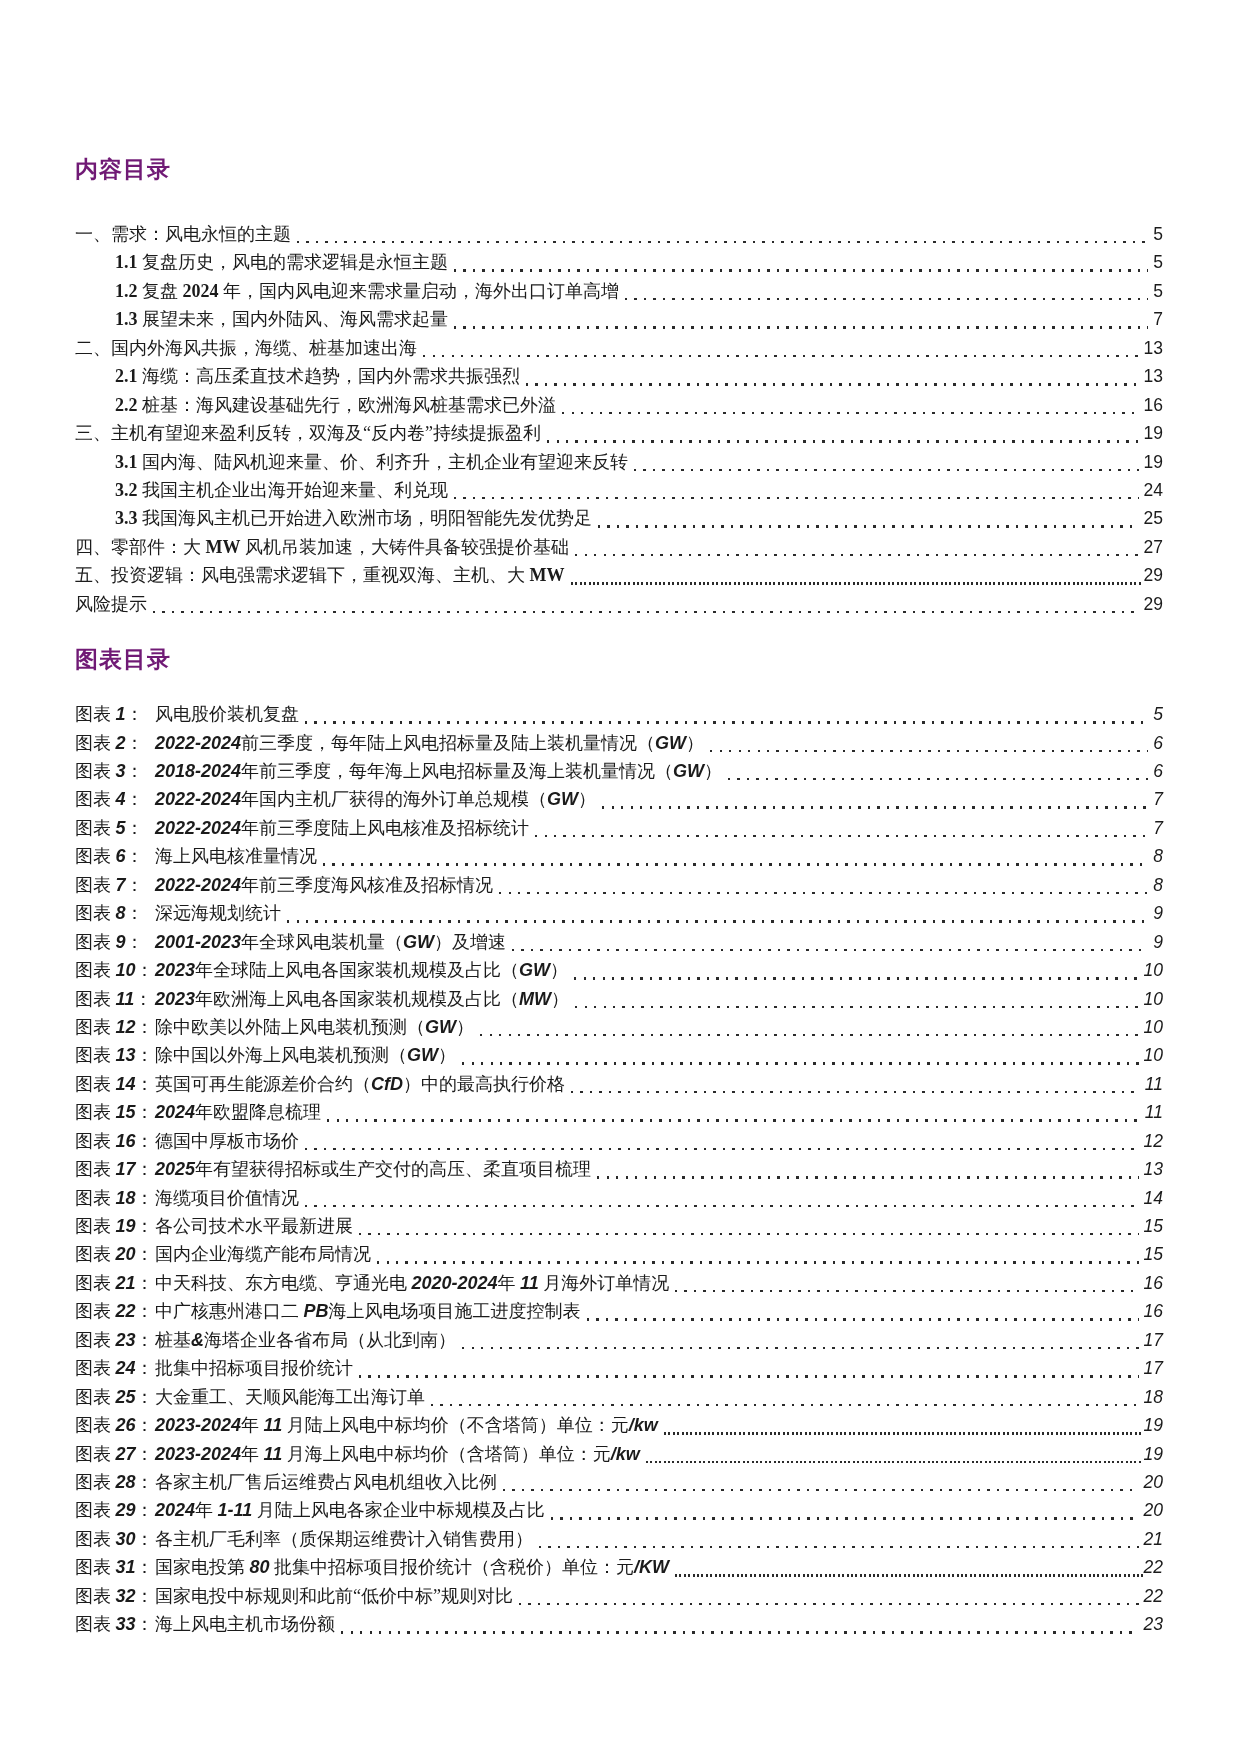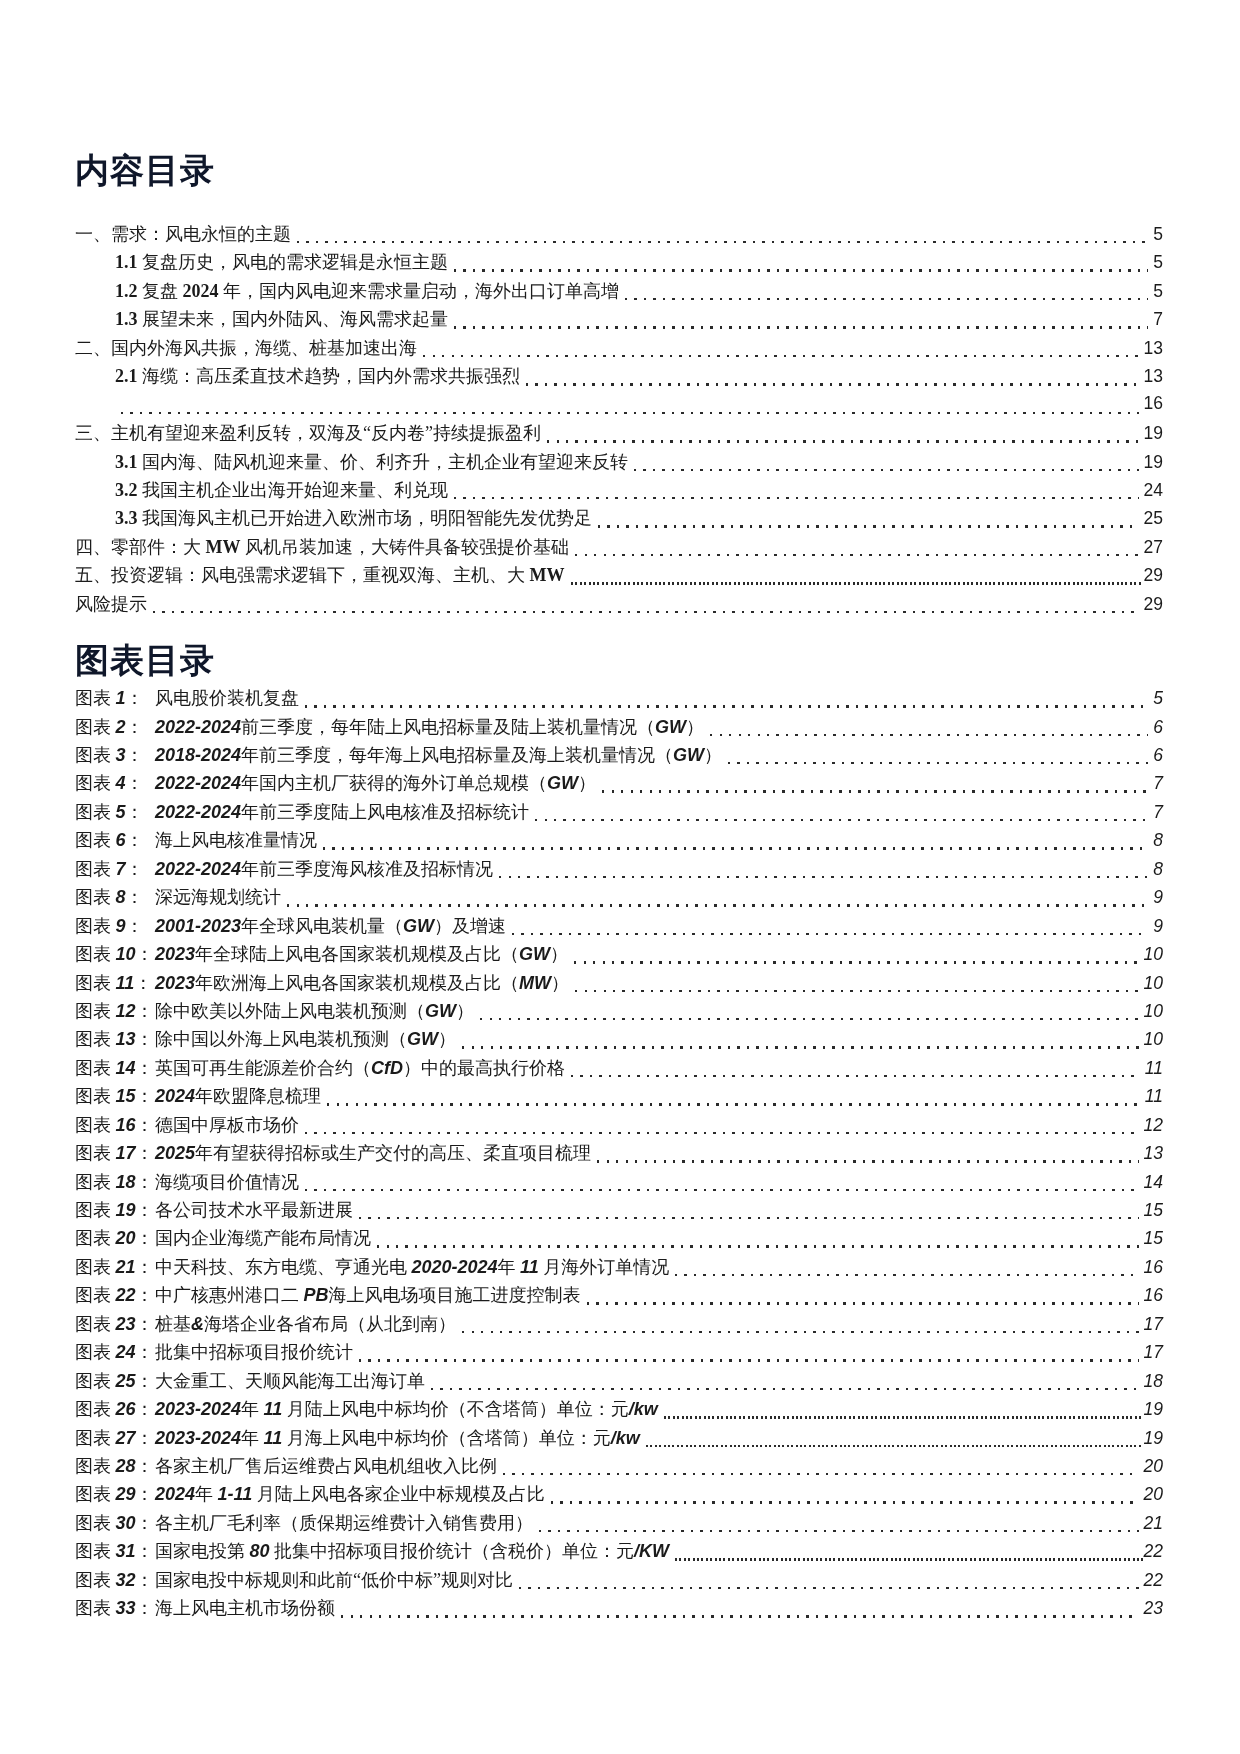--- a/index.html
+++ b/index.html
@@ -9,29 +9,29 @@
     font-family:"Liberation Serif", serif;
     color:#1b1b1b;
     overflow:hidden;
   }
   .page {
     box-sizing:border-box;
     width:1240px; height:1754px;
     padding:152px 77px 0 75px;
   }
   .toc-heading {
-    font-family:Liberation Sans, sans-serif;
+    font-family:Liberation Serif, serif;
     font-weight:700;
-    font-size:34px;
+    font-size:23px;
     line-height:36px;
-    color:#0f172a;
+    color:#701a75;
     margin:0 0 34px 0;
     letter-spacing:1px;
   }
-  .toc-heading.second { margin-top:22px; margin-bottom:8px; }
+  .toc-heading.second { margin-top:22px; margin-bottom:24px; }
   .toc-list { width:100%; }
   .toc-row {
     display:flex;
     align-items:baseline;
     height:28.45px;
     font-size:18px;
     white-space:nowrap;
     justify-content:space-between;
   }
   .toc-row.sub { padding-left:40px; }
@@ -105,20 +105,21 @@
         <span class="toc-label">二、国内外海风共振，海缆、桩基加速出海</span>
         <span class="leader"></span>
         <span class="pagenum">13</span>
       </div>
       <div class="toc-row sub">
         <span class="toc-label"><i class="lat">2.1</i> 海缆：高压柔直技术趋势，国内外需求共振强烈</span>
         <span class="leader"></span>
         <span class="pagenum">13</span>
       </div>
       <div class="toc-row sub">
+        <span class="toc-label"><i class="lat">2.2</i> 桩基：海风建设基础先行，欧洲海风桩基需求已外溢</span>
         <span class="leader"></span>
         <span class="pagenum">16</span>
       </div>
       <div class="toc-row">
         <span class="toc-label">三、主机有望迎来盈利反转，双海及“反内卷”持续提振盈利</span>
         <span class="leader"></span>
         <span class="pagenum">19</span>
       </div>
       <div class="toc-row sub">
         <span class="toc-label"><i class="lat">3.1</i> 国内海、陆风机迎来量、价、利齐升，主机企业有望迎来反转</span>

